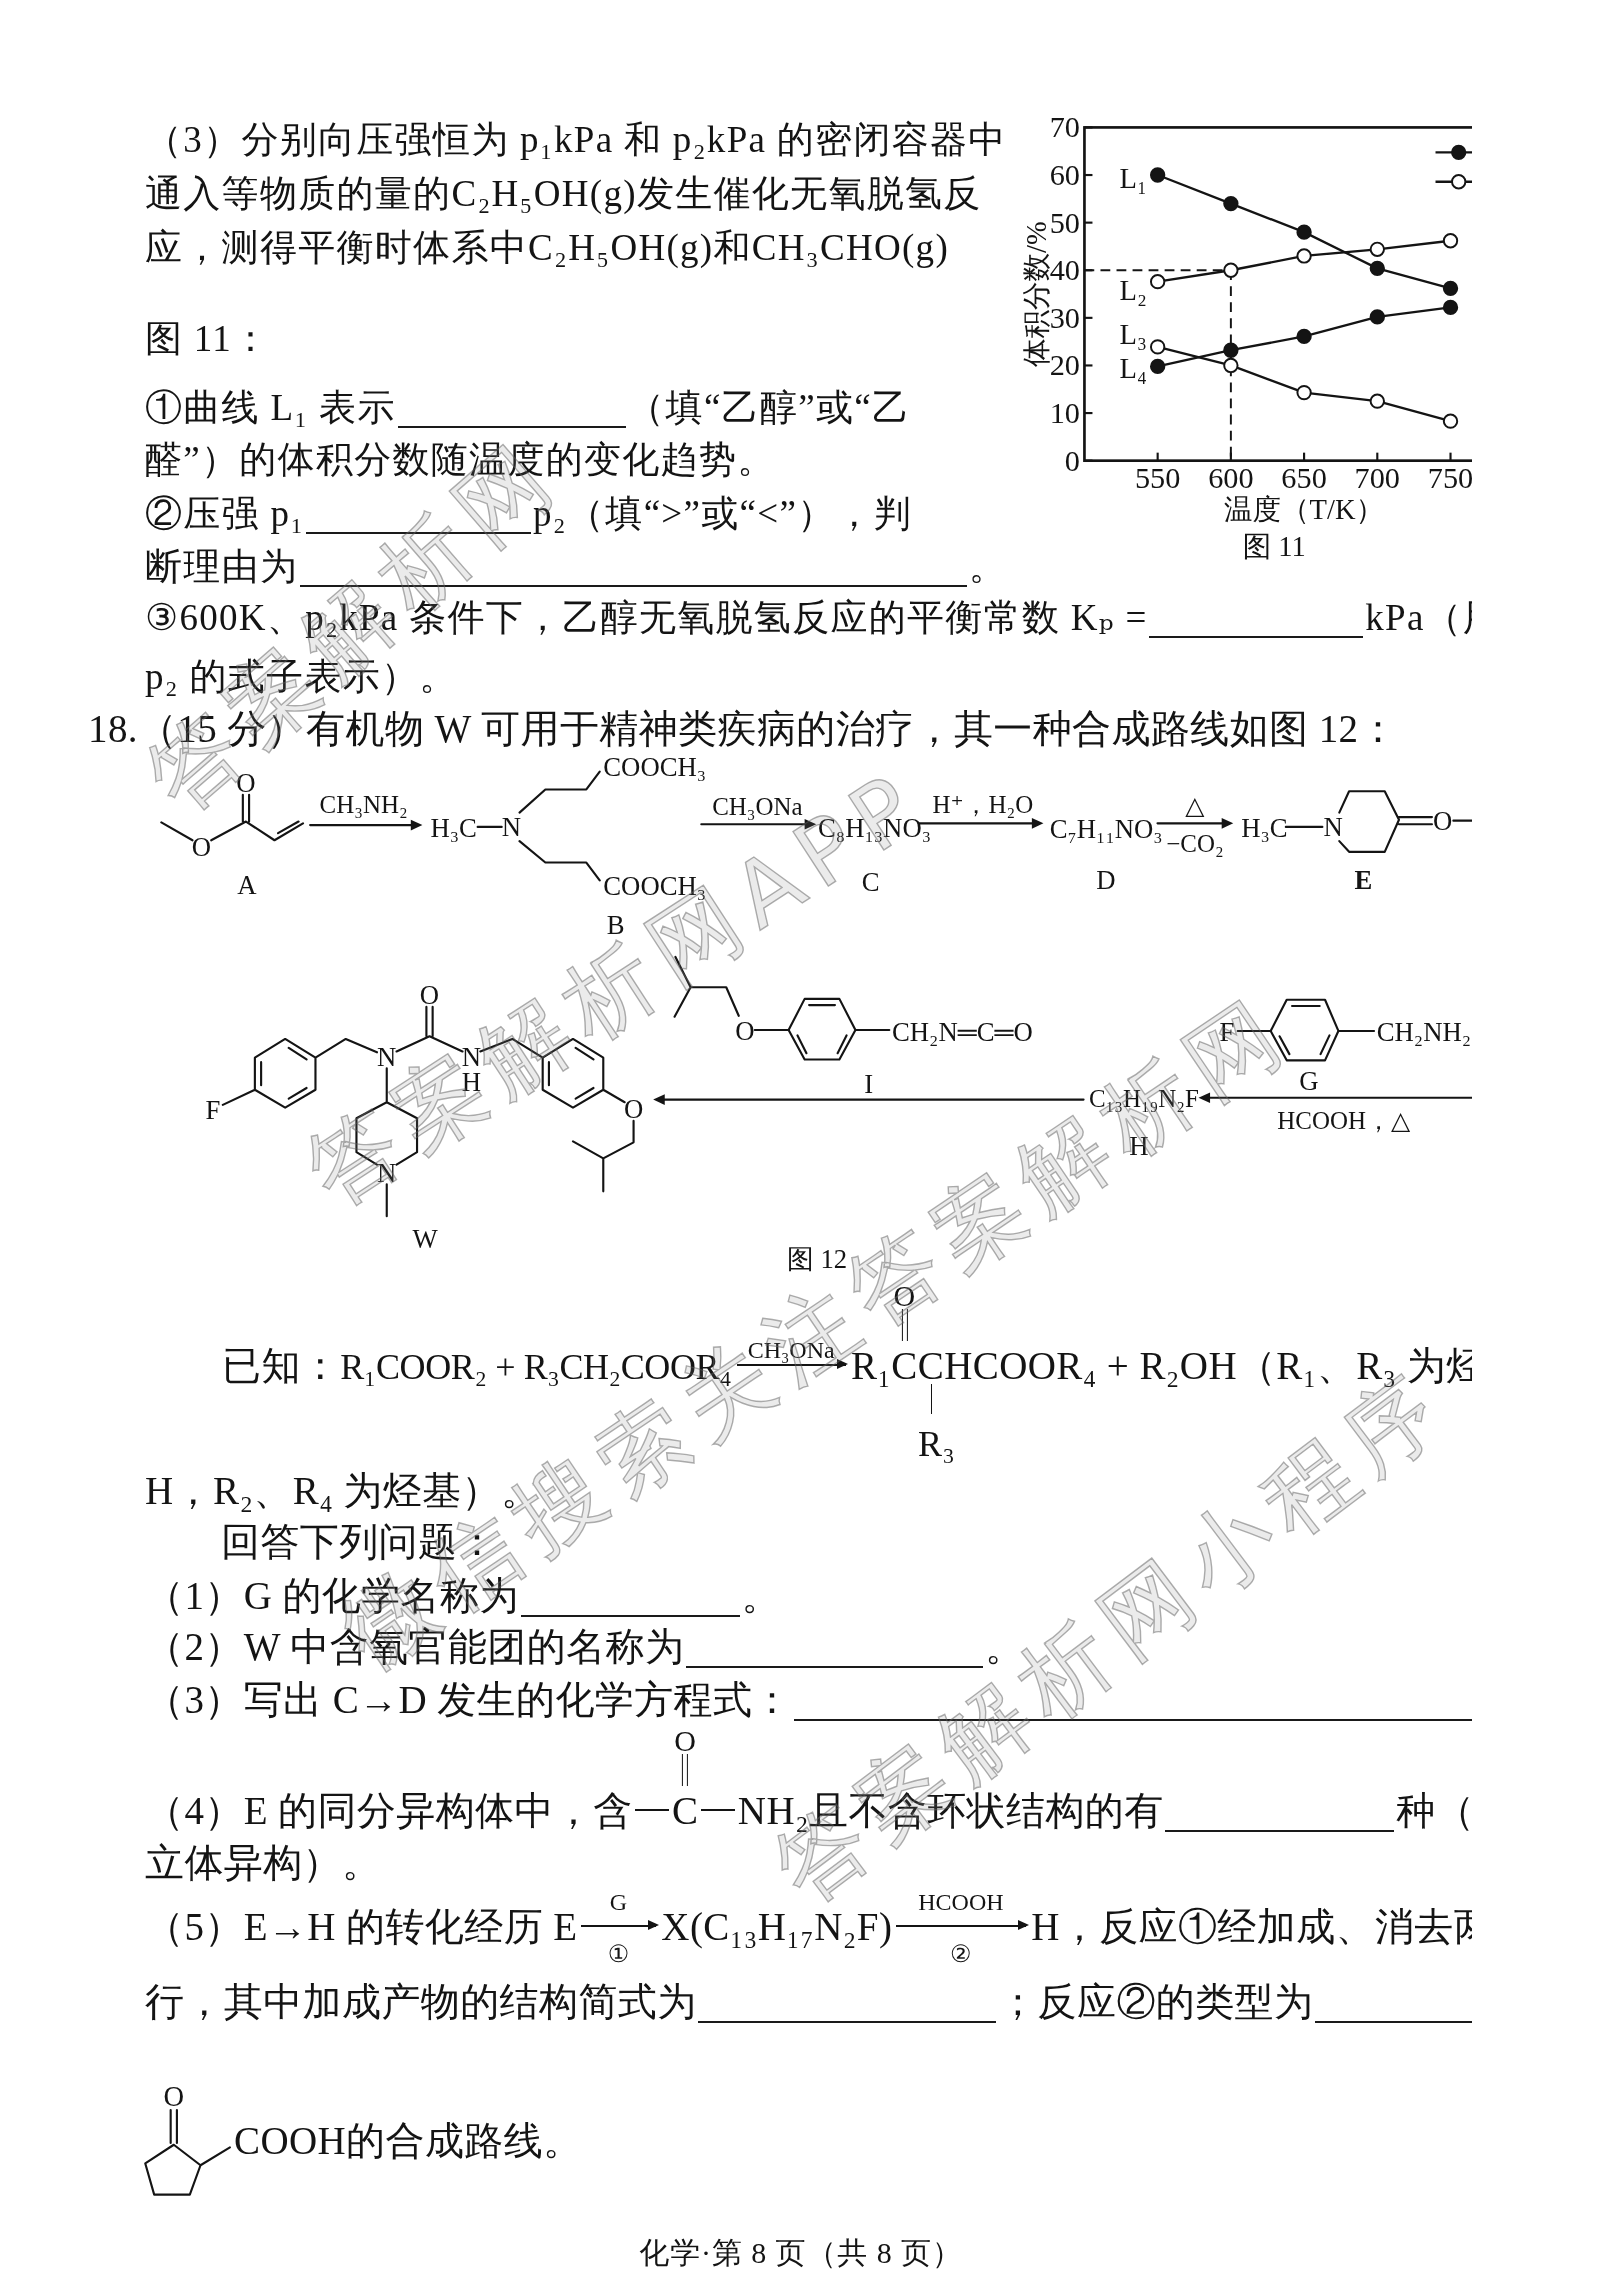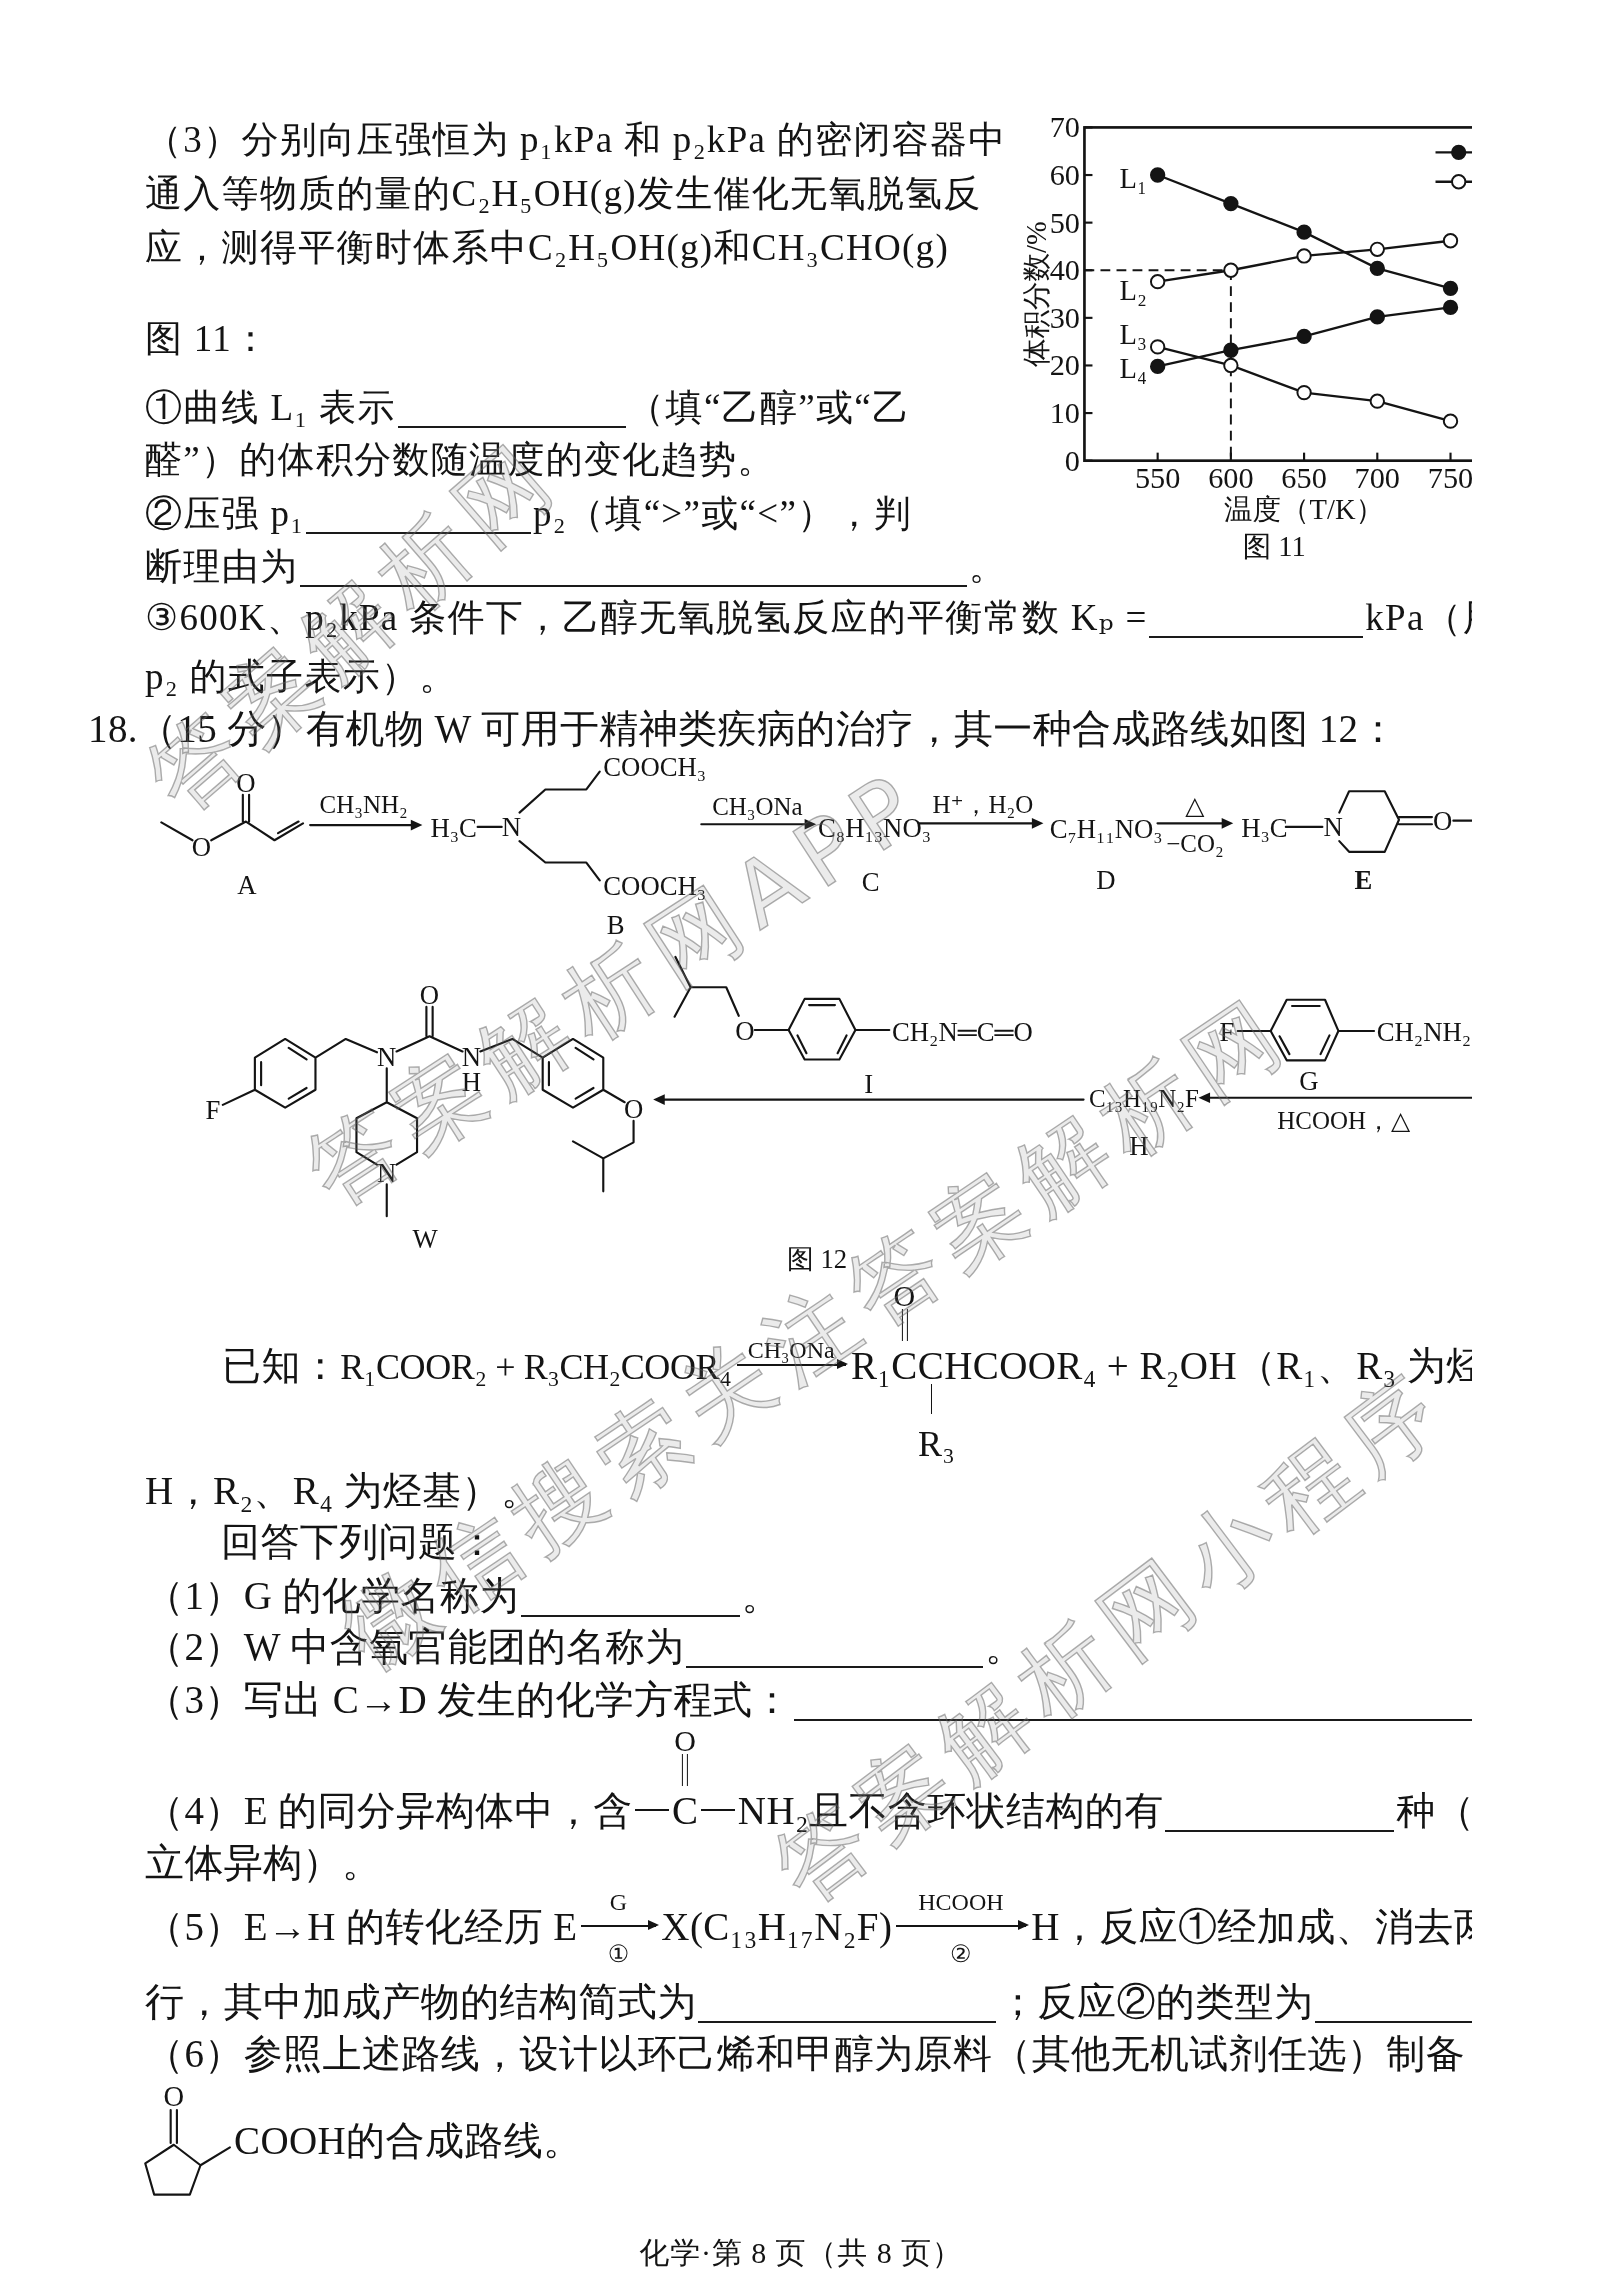--- a/index.html
+++ b/index.html
@@ -75,21 +75,20 @@
   </div>
   <div class="line" style="left:145px;top:1840px">立体异构）。</div>
 
   <div class="line" style="left:145px;top:1904px">
     <span>（5）E→H 的转化经历 E</span><span class="arr" style="width:75px"><span class="above">G</span><span class="below">①</span></span><span>X(C₁₃H₁₇N₂F)</span><span class="arr" style="width:130px"><span class="above">HCOOH</span><span class="below">②</span></span><span>H，反应①经加成、消去两步进</span>
   </div>
   <div class="line" style="left:145px;top:1979px">
     <span>行，其中加成产物的结构简式为</span><span class="blank" style="width:298px"></span><span>；反应②的类型为</span><span class="blank" style="width:225px"></span><span>。</span>
   </div>
 
-  <div class="line" style="left:145px;top:2031px">（6）参照上述路线，设计以环己烯和甲醇为原料（其他无机试剂任选）制备</div>
   <div class="line" style="left:234px;top:2118px">COOH的合成路线。</div>
 
   <div class="footer">化学·第 8 页（共 8 页）</div>
 
   <svg id="art" width="1620" height="2290" viewBox="0 0 1818 2570">
     <g id="chart-layer">
         <line x1="1217" y1="303.2857142857143" x2="1381.3333333333333" y2="303.2857142857143" stroke="#141414" stroke-width="2.2" stroke-dasharray="11 7"></line>
         <line x1="1381.3333333333333" y1="303.2857142857143" x2="1381.3333333333333" y2="517" stroke="#141414" stroke-width="2.2" stroke-dasharray="11 7"></line>
         <rect x="1217" y="143" width="493" height="374" fill="none" stroke="#141414" stroke-width="3"></rect>
         <line x1="1217" y1="517" x2="1226" y2="517" stroke="#141414" stroke-width="2.4"></line>

